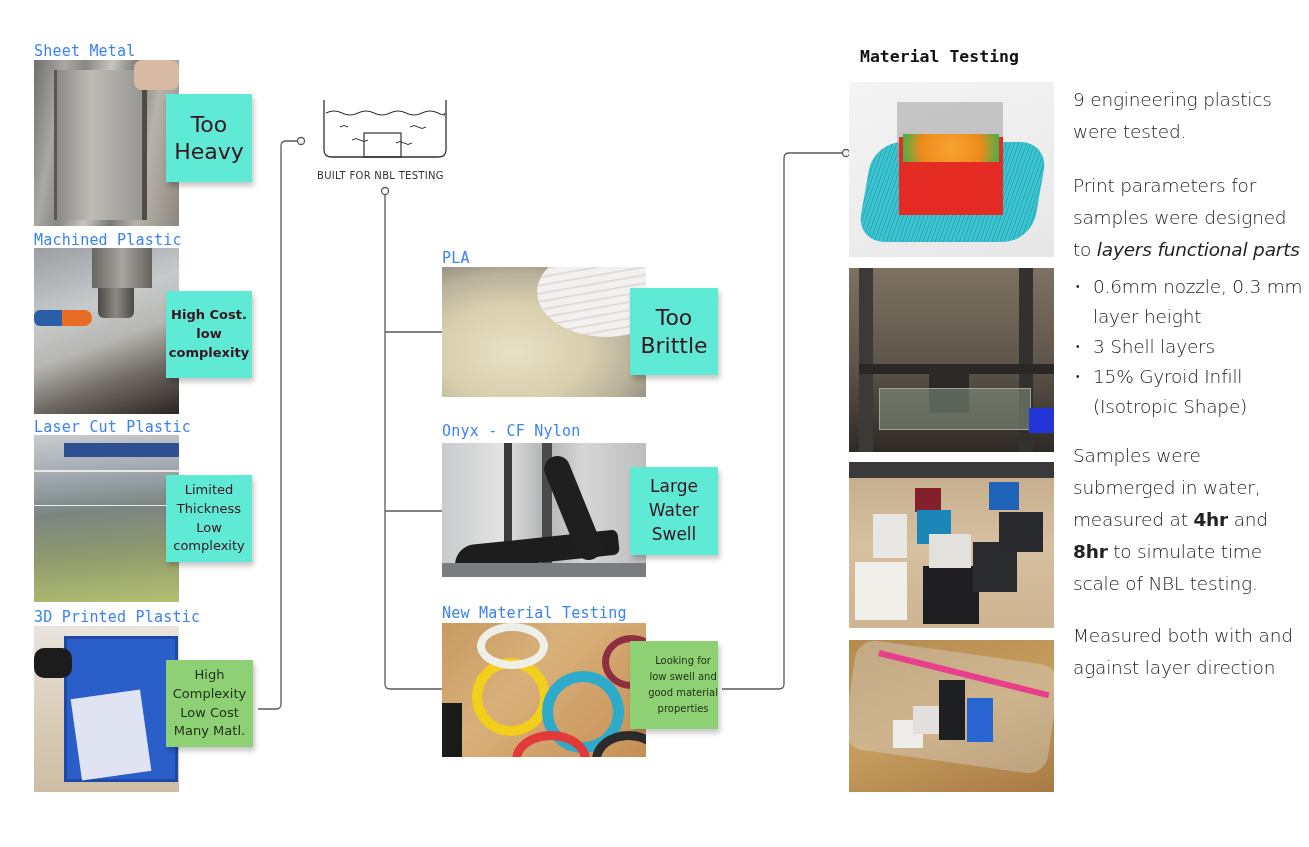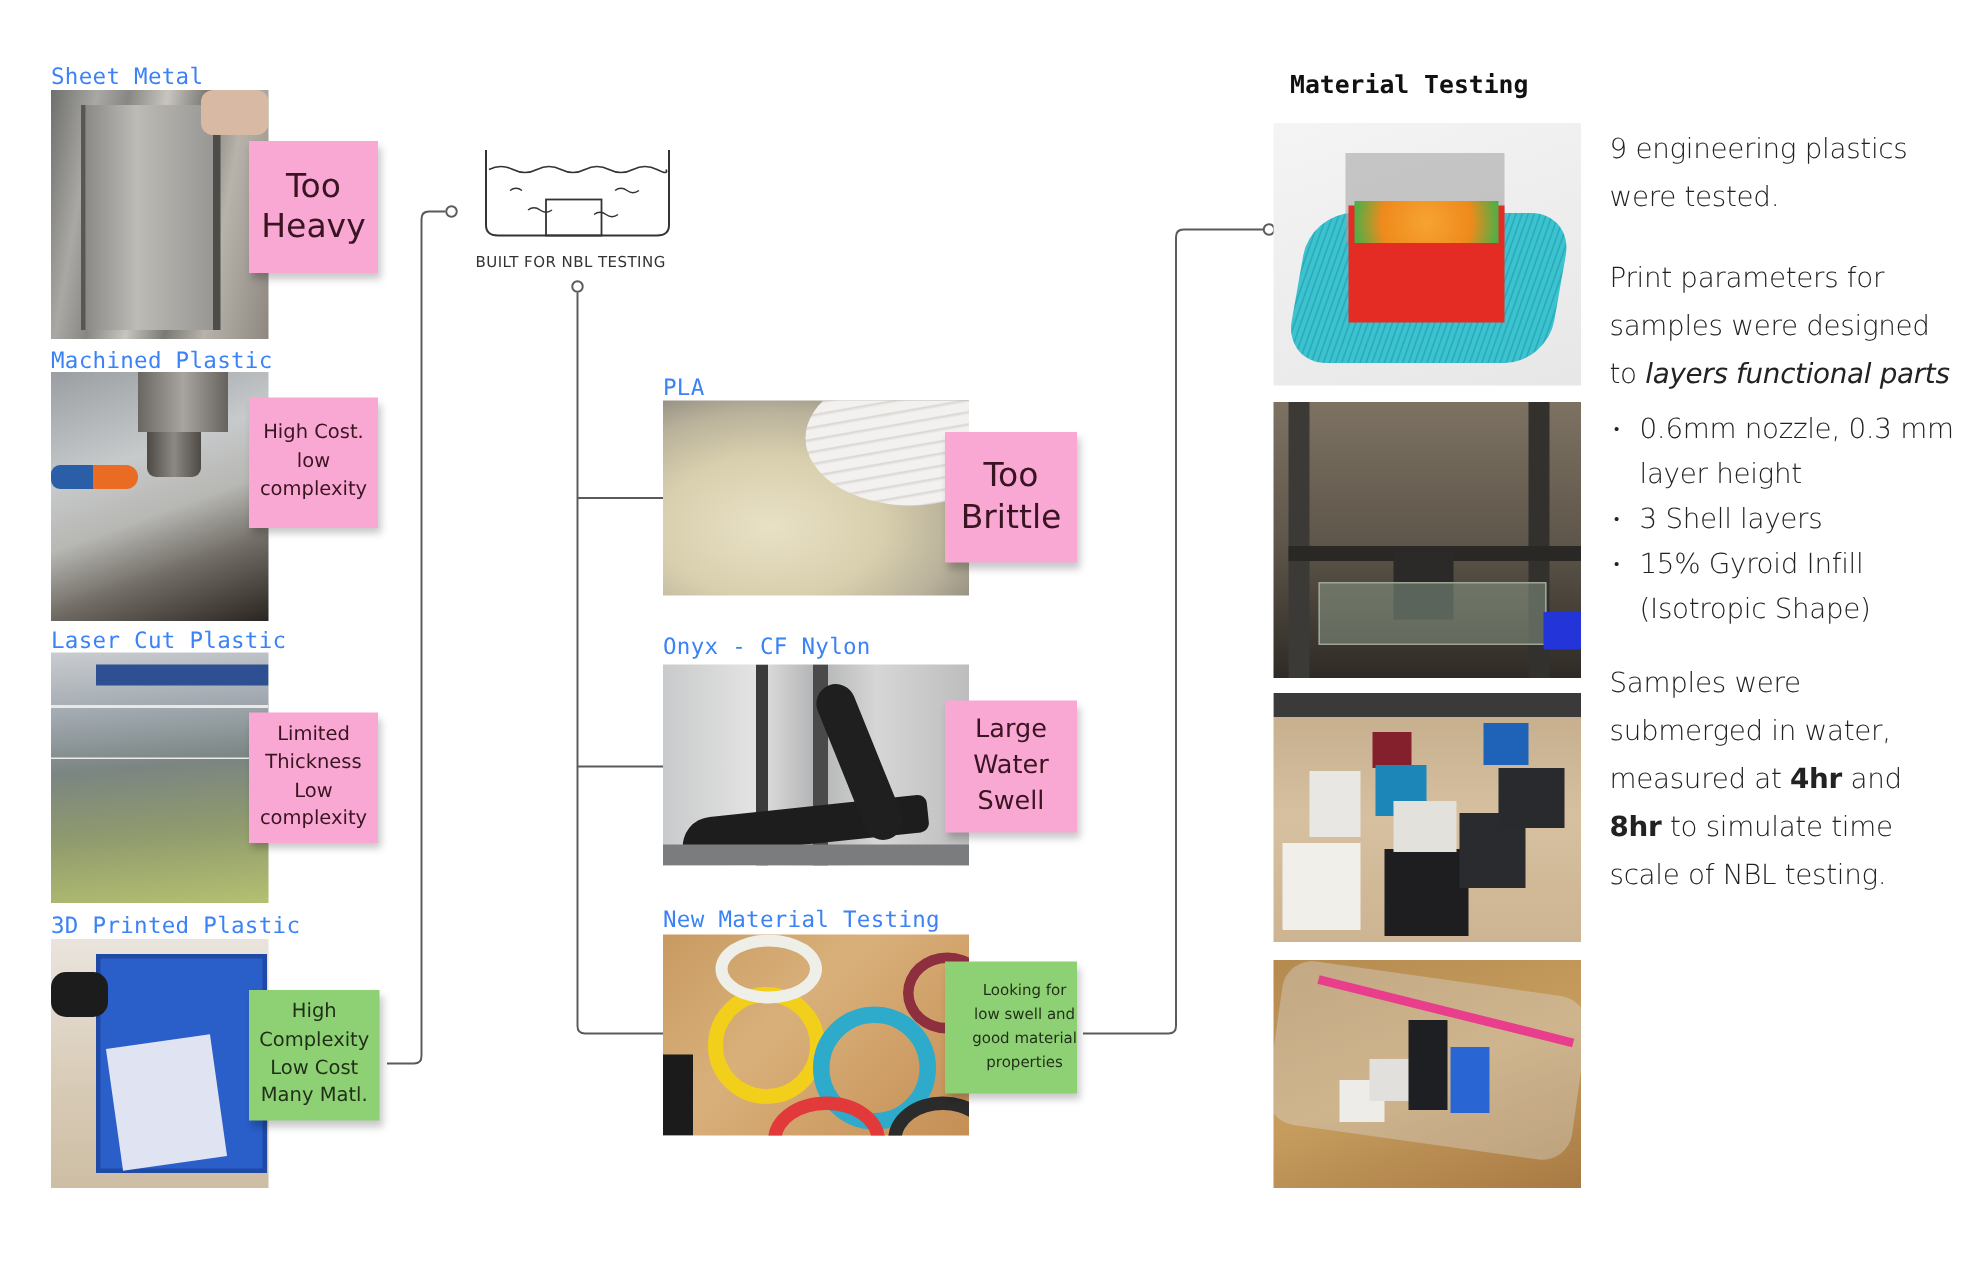--- a/index.html
+++ b/index.html
@@ -1,21 +1,21 @@
 <!DOCTYPE html>
 <html><head>
 <meta charset="utf-8">
 <style>
   html, body { margin: 0; padding: 0; background: #ffffff; }
   body { width: 1309px; height: 847px; position: relative; overflow: hidden; font-family: "DejaVu Sans", sans-serif; color: #1a1a1a; }
   .abs { position: absolute; }
   .mono-label { position: absolute; font-family: "DejaVu Sans Mono", "Liberation Mono", monospace; font-size: 15px; color: #3b82f6; white-space: nowrap; letter-spacing: 0.2px; }
   .photo { position: absolute; overflow: hidden; }
   .sticky { position: absolute; display: flex; align-items: center; justify-content: center; text-align: center; color: #3a1420; box-shadow: 2px 4px 5px rgba(0,0,0,0.22); font-family: "DejaVu Sans", sans-serif; line-height: 1.2; }
-  .sticky.pink { background: #f9a8d4; }
+  .sticky.pink { background: #5eead4; }
   .sticky.green { background: #8ed174; color: #1f2e18; }
   .sticky span { white-space: pre-line; }
   .big { font-size: 22px; line-height: 1.25; }
   .small { font-size: 13px; line-height: 1.45; }
   .tiny { font-size: 10px; line-height: 1.6; justify-content: flex-end; }
   svg.lines { position: absolute; left: 0; top: 0; }
   .right-text { position: absolute; left: 1073px; width: 230px; font-family: "DejaVu Sans", sans-serif; font-weight: 300; font-size: 18.5px; line-height: 32px; color: #222; letter-spacing: -0.2px; }
   .right-text p { margin: 0; }
   .right-text em { font-style: italic; }
   .right-text b { font-weight: bold; }
@@ -55,21 +55,21 @@
 </div>
 
 <div>
   <div class="mono-label" style="left:34px; top:231px;">Machined Plastic</div>
   <div class="photo" style="left:34px; top:248px; width:145px; height:166px; background: linear-gradient(160deg, #9a9ea2 0%, #c7cacb 35%, #b7b7b3 55%, #6f6a63 75%, #2a2520 100%);">
     <div class="abs" style="left:58px; top:0; width:60px; height:40px; background: linear-gradient(90deg,#6a6762,#a8a5a0,#66635e);"></div>
     <div class="abs" style="left:64px; top:40px; width:36px; height:30px; background: linear-gradient(90deg,#4d4a46,#8c8984,#4d4a46); border-radius:0 0 6px 6px;"></div>
     <div class="abs" style="left:0; top:62px; width:45px; height:16px; background:#2a5fa8; border-radius:6px;"></div>
     <div class="abs" style="left:28px; top:62px; width:30px; height:16px; background:#ea6b23; border-radius:0 10px 10px 0;"></div>
   </div>
-  <div class="sticky pink small" style="left:166px; top:265px; width:86px; height:87px;">
+  <div class="sticky pink small" style="left:166px; top:291px; width:86px; height:87px;font-weight:bold;">
       <span>High Cost.
 low
 complexity</span>
     </div>
 </div>
 
 <div>
   <div class="mono-label" style="left:34px; top:418px;">Laser Cut Plastic</div>
   <div class="photo" style="left:34px; top:435px; width:145px; height:167px; background: linear-gradient(175deg, #c9ccd0 0%, #9fa7ae 25%, #7b8582 45%, #8f9a6e 70%, #b4c070 100%);">
     <div class="abs" style="left:30px; top:8px; width:115px; height:14px; background:#2f4f93;"></div>
@@ -198,13 +198,14 @@
 
 <div class="right-text" style="top:84px;">
   <p>9 engineering plastics were tested.</p>
   <p style="margin-top:22px;"><span>Print parameters for samples were designed to </span><em>layers functional parts</em></p>
   <ul class="bullets" style="margin-top:6px;">
     <li>0.6mm nozzle, 0.3 mm layer height</li>
     <li>3 Shell layers</li>
     <li>15% Gyroid Infill (Isotropic Shape)</li>
   </ul>
   <p style="margin-top:18px;"><span>Samples were submerged in water, measured at </span><b>4hr</b><span> and </span><b>8hr</b><span> to simulate time scale of NBL testing.</span></p>
+  <p style="margin-top:20px;">Measured both with and against layer direction</p>
 </div>
 
 </body></html>

